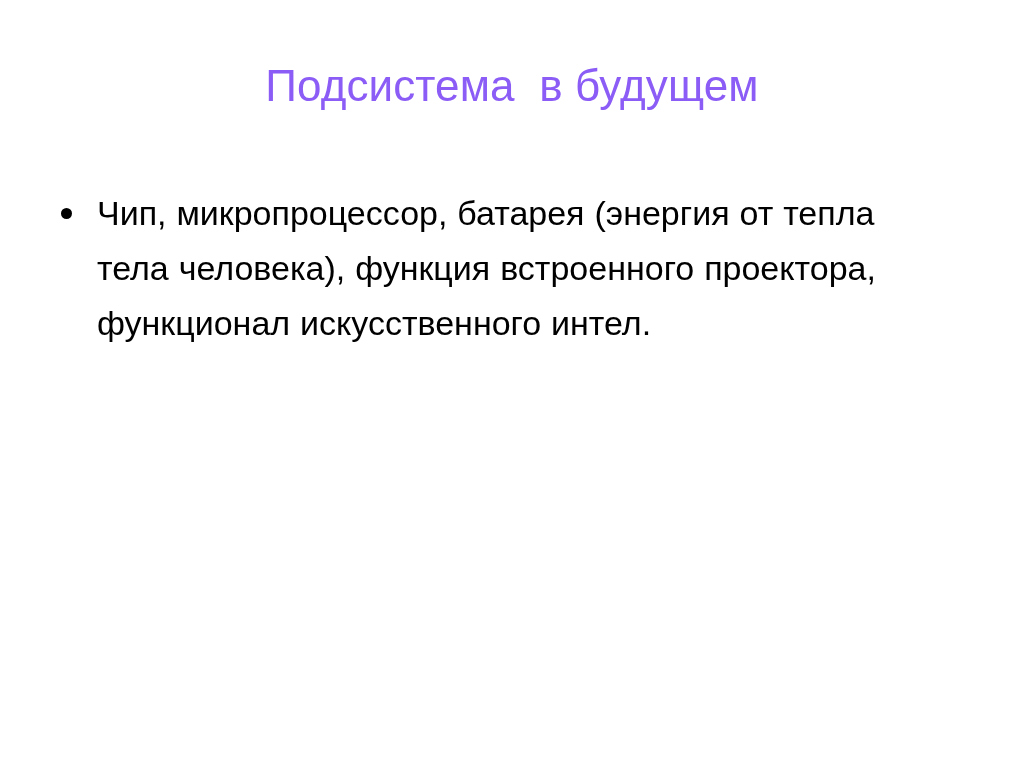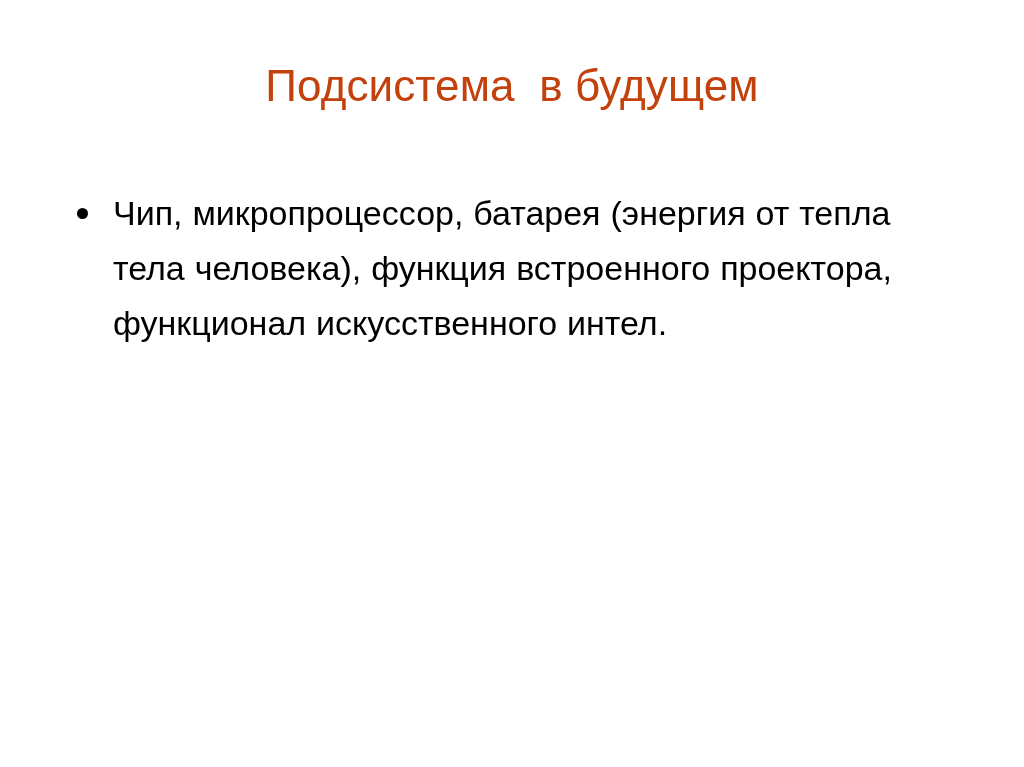--- a/index.html
+++ b/index.html
@@ -27,29 +27,29 @@
   
   .slide-title {
     position: absolute;
     left: 64px;
     top: 58px;
     width: 896px;
     text-align: center;
     font-size: 44px;
     line-height: 56px;
     font-weight: 400;
-    color: #c2410c;
+    color: #8b5cf6;
     letter-spacing: 0.1px;
     white-space: pre;
   }
 
   
   .body-block {
     position: absolute;
-    left: 72px;
+    left: 56px;
     top: 186px;
     width: 900px;
   }
 
   .bullet-list {
     list-style: none;
     margin: 0;
     padding: 0;
   }
 

